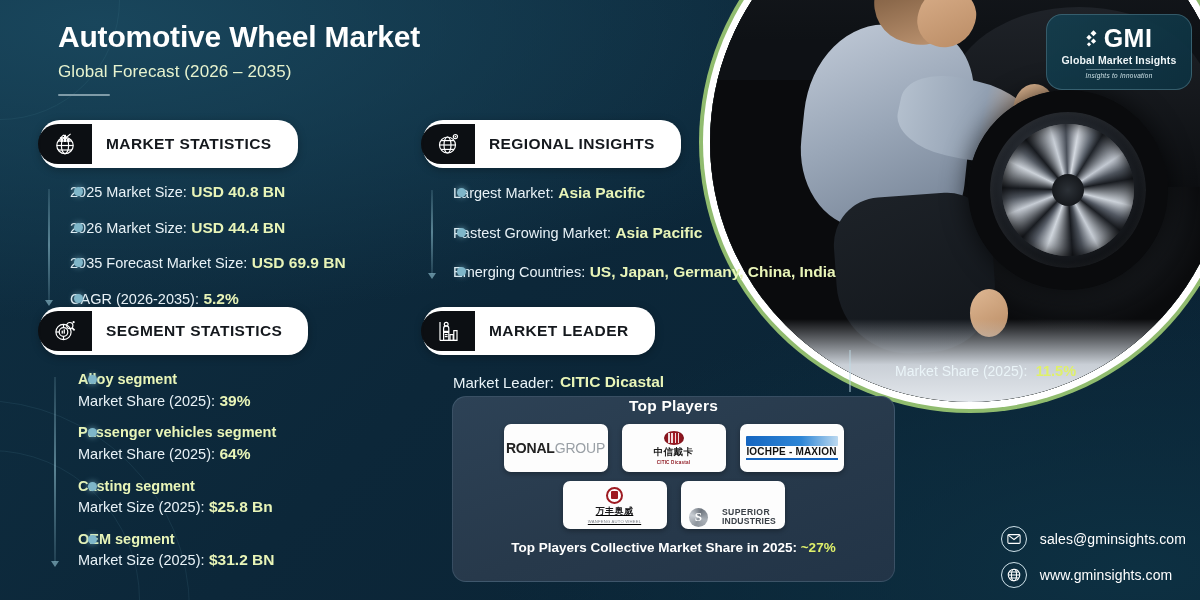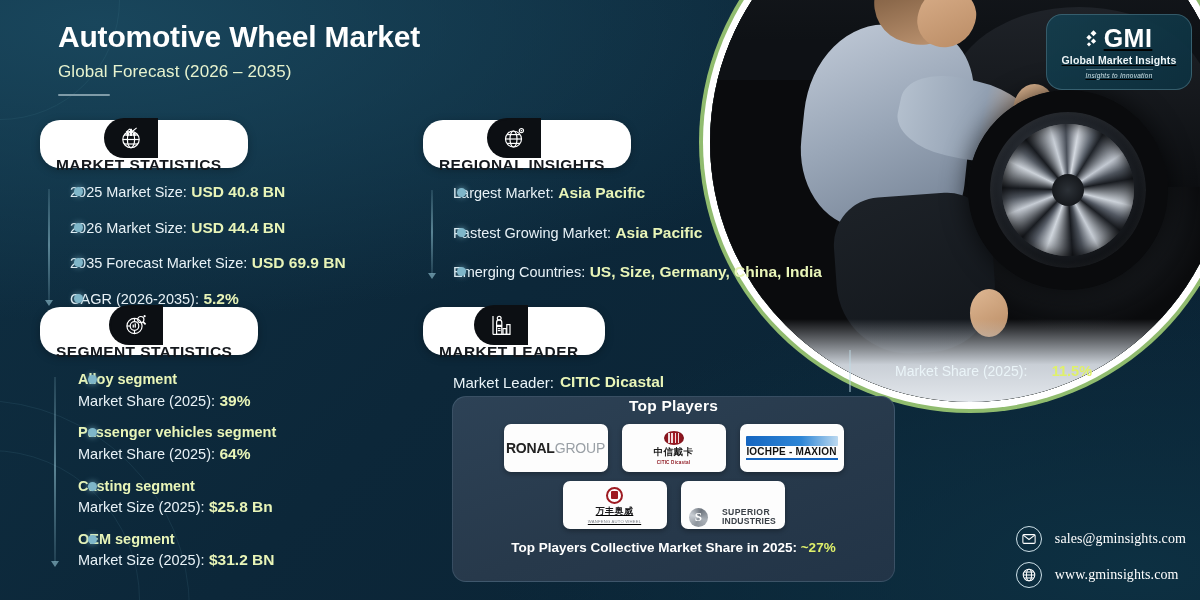--- a/index.html
+++ b/index.html
@@ -138,21 +138,20 @@
 
   
   .gmi-badge {
     position:absolute; right:8px; top:14px;
     width:146px; height:76px;
     border-radius:16px;
     background:linear-gradient(135deg, rgba(20,62,78,.92) 0%, rgba(13,48,63,.95) 100%);
     border:1px solid rgba(150,200,215,.28);
     display:flex; flex-direction:column; align-items:center; justify-content:center;
     z-index:6;
-    text-decoration:underline;
   }
   .gmi-top { display:flex; align-items:center; gap:3px; }
   .gmi-mark { width:15px; height:17px; }
   .gmi-name {
     color:#ffffff; font-size:25px; font-weight:700; letter-spacing:.5px; line-height:1;
   }
   .gmi-sub {
     color:#eef5f7; font-size:10.5px; font-weight:700; margin-top:3px; letter-spacing:.1px;
   }
   .gmi-tag {
@@ -173,21 +172,20 @@
   }
 
   
   .pill {
     display:inline-flex; align-items:center;
     height:48px; border-radius:20px;
     background:linear-gradient(90deg,#ffffff 18%, #ffffff 100%);
     padding-right:26px;
     position:relative;
     box-shadow:0 2px 8px rgba(0,0,0,.28);
-    flex-direction:column;
   }
   .pill .pill-ico {
     width:50px; height:36px; border-radius:20px 0 0 20px;
     background:#0c0f13;
     display:flex; align-items:center; justify-content:center;
     flex:none;
     box-shadow:0 0 0 2px #0c0f13;
   }
   .pill .pill-ico svg { width:24px; height:24px; }
   .pill .pill-label {
@@ -238,21 +236,21 @@
   .leader-row .val { font-size:15.5px; font-weight:700; color:#e9f5b8; margin-left:6px; }
 
   .vdivider {
     position:absolute; left:849px; top:350px; width:1.5px; height:42px;
     background:rgba(190,220,230,.45); z-index:4;
   }
   .share-right {
     position:absolute; left:895px; top:362px; z-index:4; white-space:nowrap;
   }
   .share-right .lbl { font-size:14px; color:#eaf4f8; }
-  .share-right .val { font-size:14.5px; font-weight:700; color:#dff06a; margin-left:20px; }
+  .share-right .val { font-size:14.5px; font-weight:700; color:#dff06a; margin-left:4px; }
 
   
   .players {
     position:absolute; left:452px; top:396px; width:443px; height:186px;
     border-radius:14px;
     background:linear-gradient(160deg,#2d4256 0%, #27394b 55%, #223447 100%);
     border:1px solid rgba(150,190,215,.18);
     z-index:4;
     padding-top:0;
   }
@@ -329,21 +327,21 @@
     text-align:center; margin-top:11px;
     color:#ffffff; font-size:13.5px; font-weight:700;
   }
   .players-foot .pct { color:#dff06a; }
 
   
   .contact {
     position:absolute; right:14px; bottom:12px; z-index:6;
     display:flex; flex-direction:column; gap:10px;
   }
-  .contact-row { display:flex; align-items:center; gap:13px;font-family:Liberation Serif, serif; }
+  .contact-row { display:flex; align-items:center; gap:13px; }
   .c-ico {
     width:26px; height:26px; border-radius:50%;
     border:1.4px solid #cfe2ea;
     display:flex; align-items:center; justify-content:center; flex:none;
   }
   .c-ico svg { width:14px; height:14px; }
   .c-txt { color:#ffffff; font-size:14px; font-weight:400; letter-spacing:.1px; }
 </style>
 </head>
 <body>
@@ -509,21 +507,21 @@
         <span class="val">Asia Pacific</span>
       </div>
       <div class="srow" style="margin-bottom:17px;">
         <span class="dot" style="top:6px;"></span>
         <span class="lbl">Fastest Growing Market:</span>
         <span class="val">Asia Pacific</span>
       </div>
       <div class="srow" style="max-width:450px;">
         <span class="dot" style="top:6px;"></span>
         <span class="lbl">Emerging Countries:</span>
-        <span class="val">US, Size, Germany, China, India</span>
+        <span class="val">US, Japan, Germany, China, India</span>
       </div>
     </div>
   </div>
 
   <div class="sec-leader">
     <div class="pill">
       <span class="pill-ico">
         <svg viewBox="0 0 24 24" fill="none" stroke="#ffffff" stroke-width="1.2">
           <line x1="4" y1="3" x2="4" y2="21.4"></line>
           <line x1="4" y1="21.4" x2="21" y2="21.4"></line>

